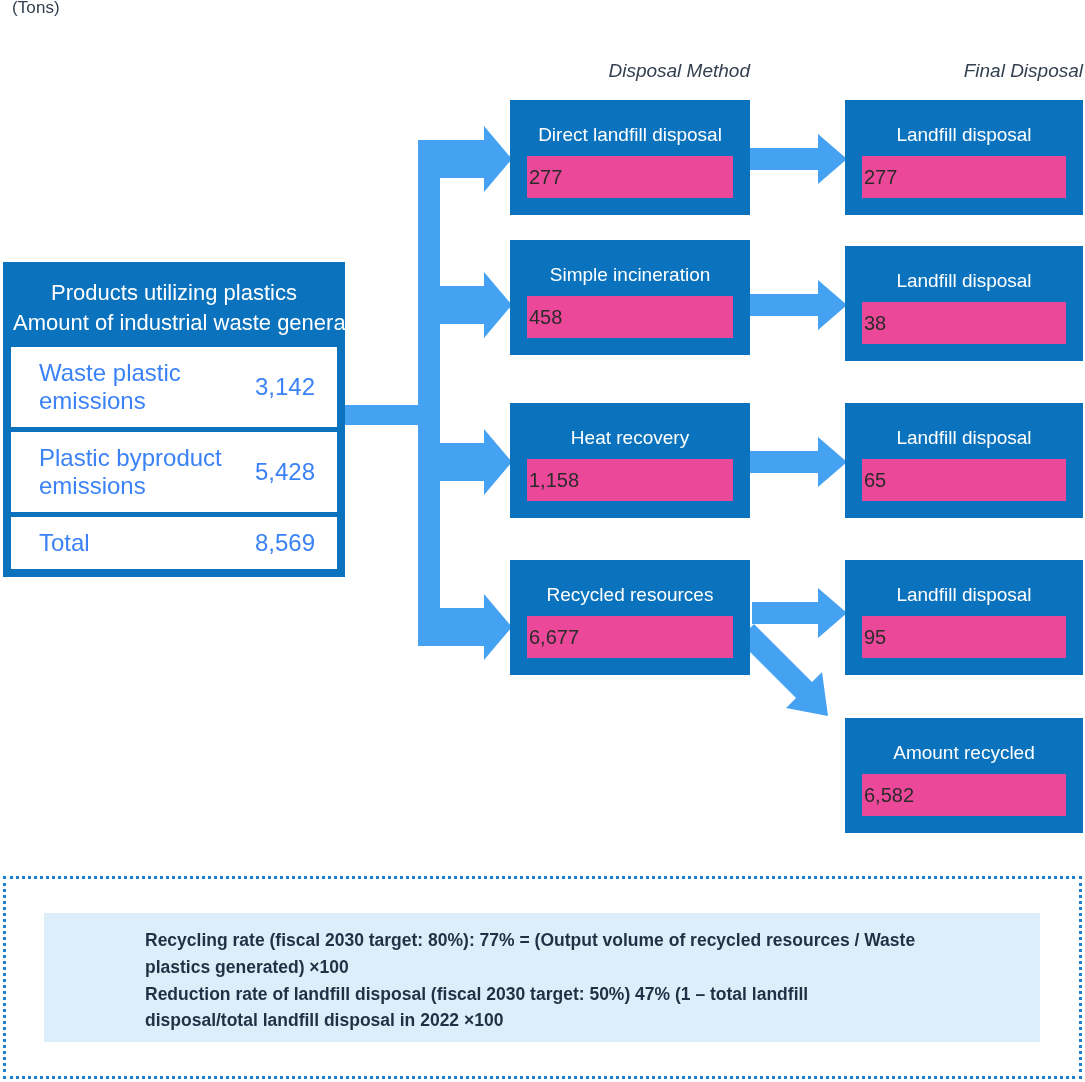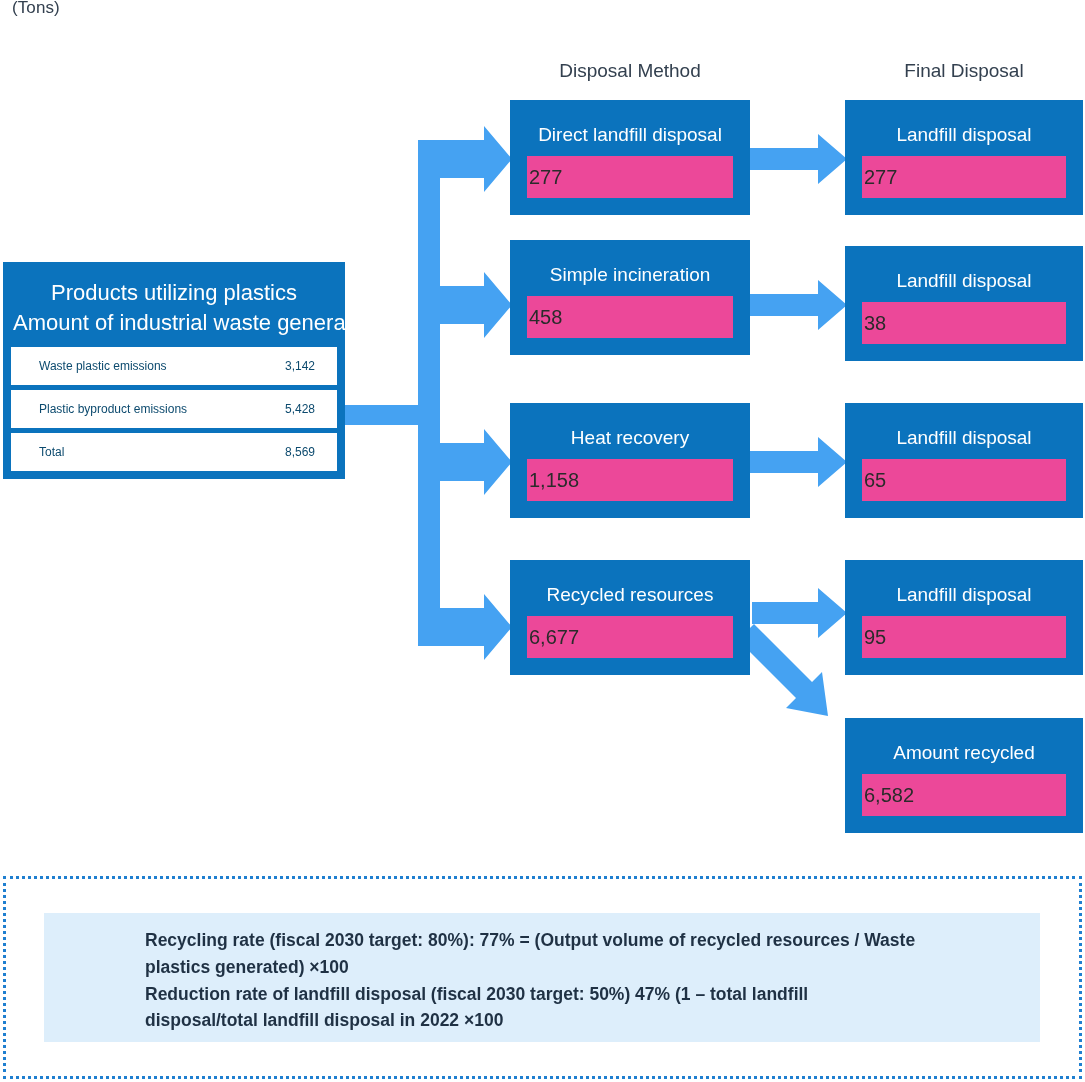--- a/index.html
+++ b/index.html
@@ -26,22 +26,23 @@
     font-size: 17px;
     color: #33404f;
     letter-spacing: .1px;
     white-space: nowrap;
   }
   
   .col-header {
     position: absolute;
     font-size: 19px;
     color: #33404f;
-    text-align: center;
-    white-space: nowrap;
+    text-align: right;
+    white-space: nowrap;
+    font-style: italic;
   }
   #header-disposal-method { left: 510px; width: 240px; top: 60px; }
   #header-final-disposal  { left: 845px; width: 238px; top: 60px; }
 
   
   .node {
     position: absolute;
     background: #0b73bd;
     box-sizing: border-box;
     padding: 17px;
@@ -79,22 +80,22 @@
     text-align: center;
     line-height: 1.35;
     padding: 8px 2px 10px 2px;
     white-space: nowrap;
   }
   .source-row {
     display: flex;
     align-items: center;
     justify-content: space-between;
     background: #ffffff;
-    color: #0c4a6e;
-    font-size: 12px;
+    color: #3b82f6;
+    font-size: 24px;
     padding: 12px 22px 12px 28px;
     margin-bottom: 5px;
     box-sizing: border-box;
   }
   .source-row:last-child { margin-bottom: 0; }
   .source-row .s-label { text-align: left; }
   .source-row .s-value { text-align: right; min-width: 62px; }
 
   
   .mid-node { left: 510px; width: 240px; }

